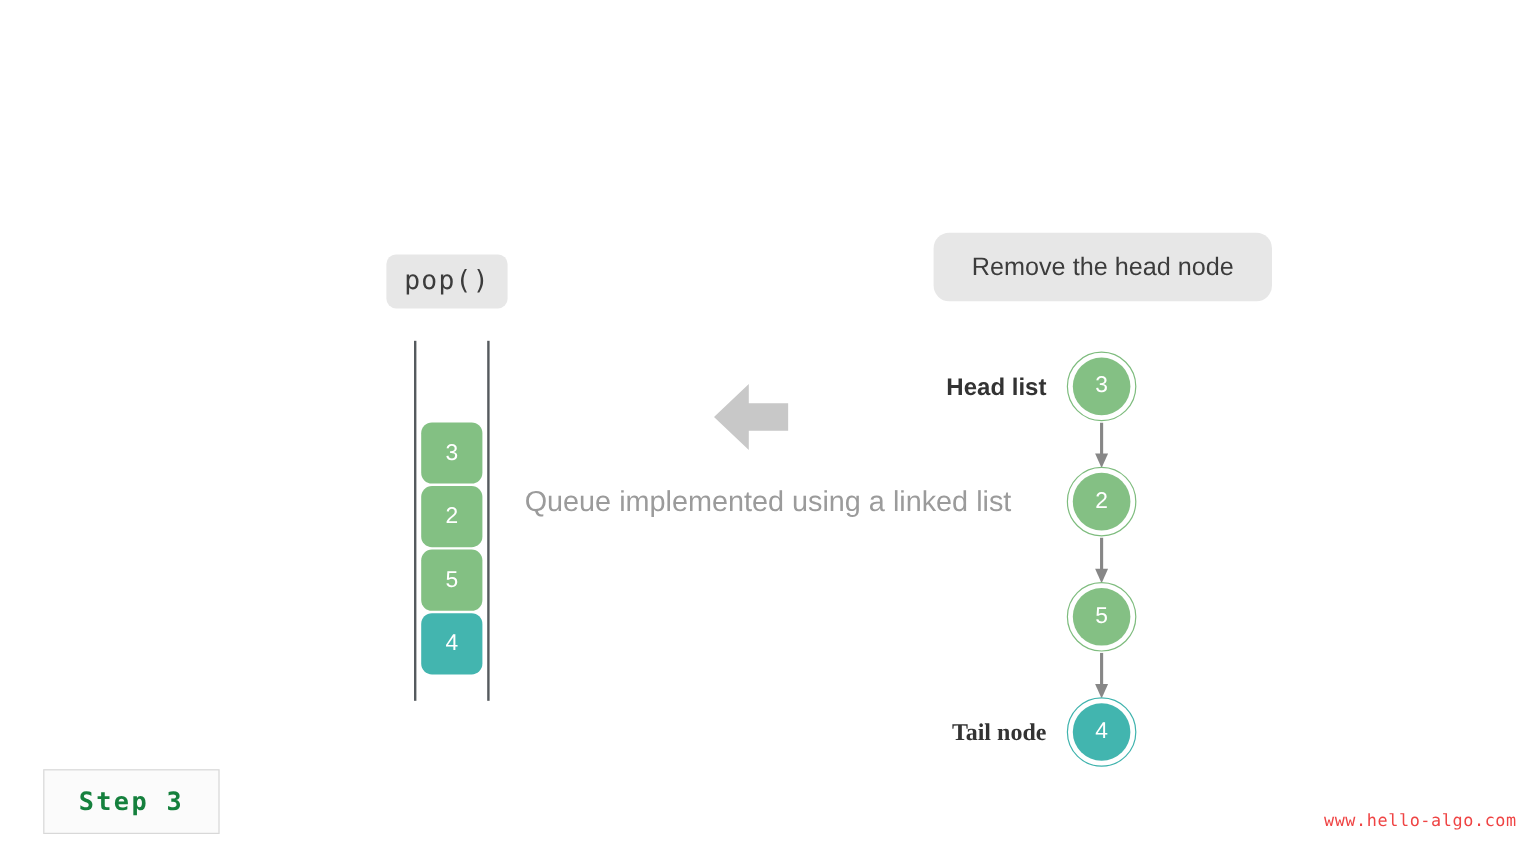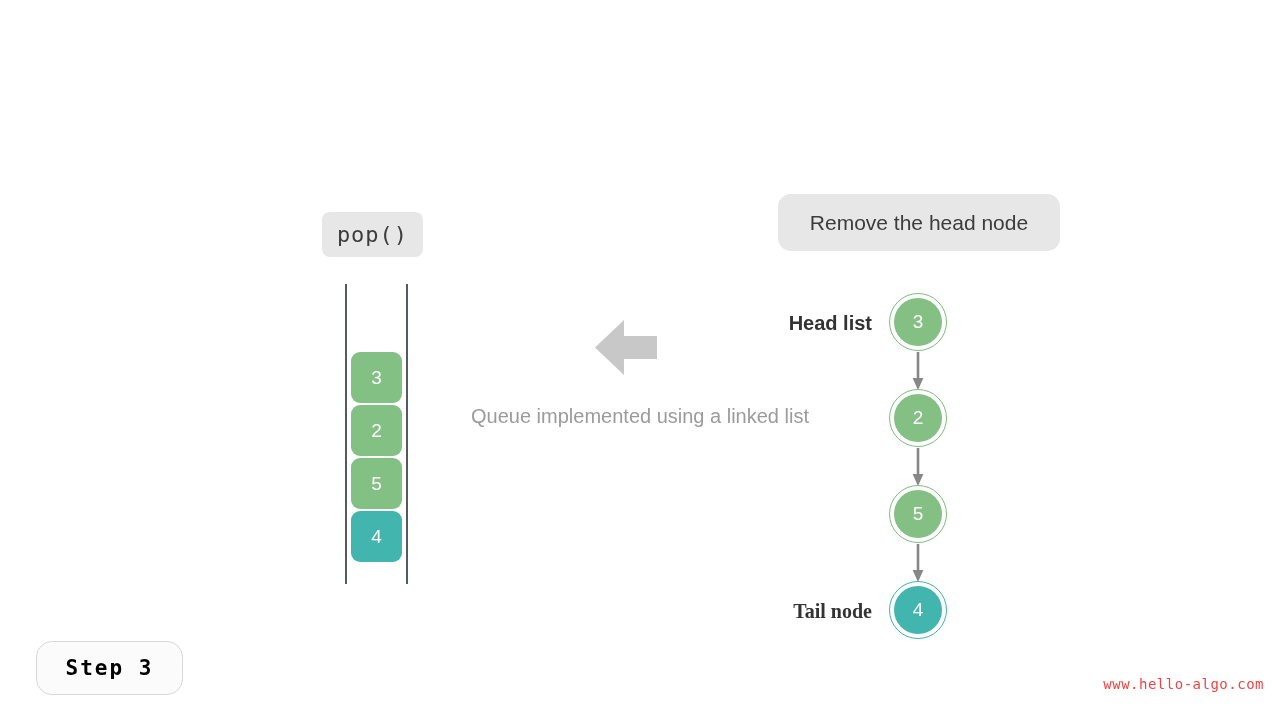--- a/index.html
+++ b/index.html
@@ -61,47 +61,47 @@
     position: absolute;
     left: 36px;
     top: 641px;
     width: 145px;
     height: 52px;
     display: flex;
     align-items: center;
     justify-content: center;
     background: #fbfbfb;
     border: 1px solid #d8d8d8;
-    border-radius: 16px;
+    border-radius: 0;
     font-family: "DejaVu Sans Mono", monospace;
     font-size: 21px;
     font-weight: bold;
     letter-spacing: 2px;
-    color: #000000;
+    color: #15803d;
   }
 
   
   #watermark {
     position: absolute;
     right: 16px;
     top: 676px;
     font-family: "DejaVu Sans Mono", monospace;
     font-size: 14px;
     color: #ef4444;
     letter-spacing: 0.5px;
   }
 
   
   #caption {
     position: absolute;
     left: 437px;
     top: 405px;
     width: 406px;
     text-align: center;
-    font-size: 20px;
+    font-size: 24px;
     color: #9b9b9b;
     white-space: nowrap;
   }
 
   
   #queue-panel {
     position: absolute;
     left: 344px;
     top: 284px;
     width: 66px;

